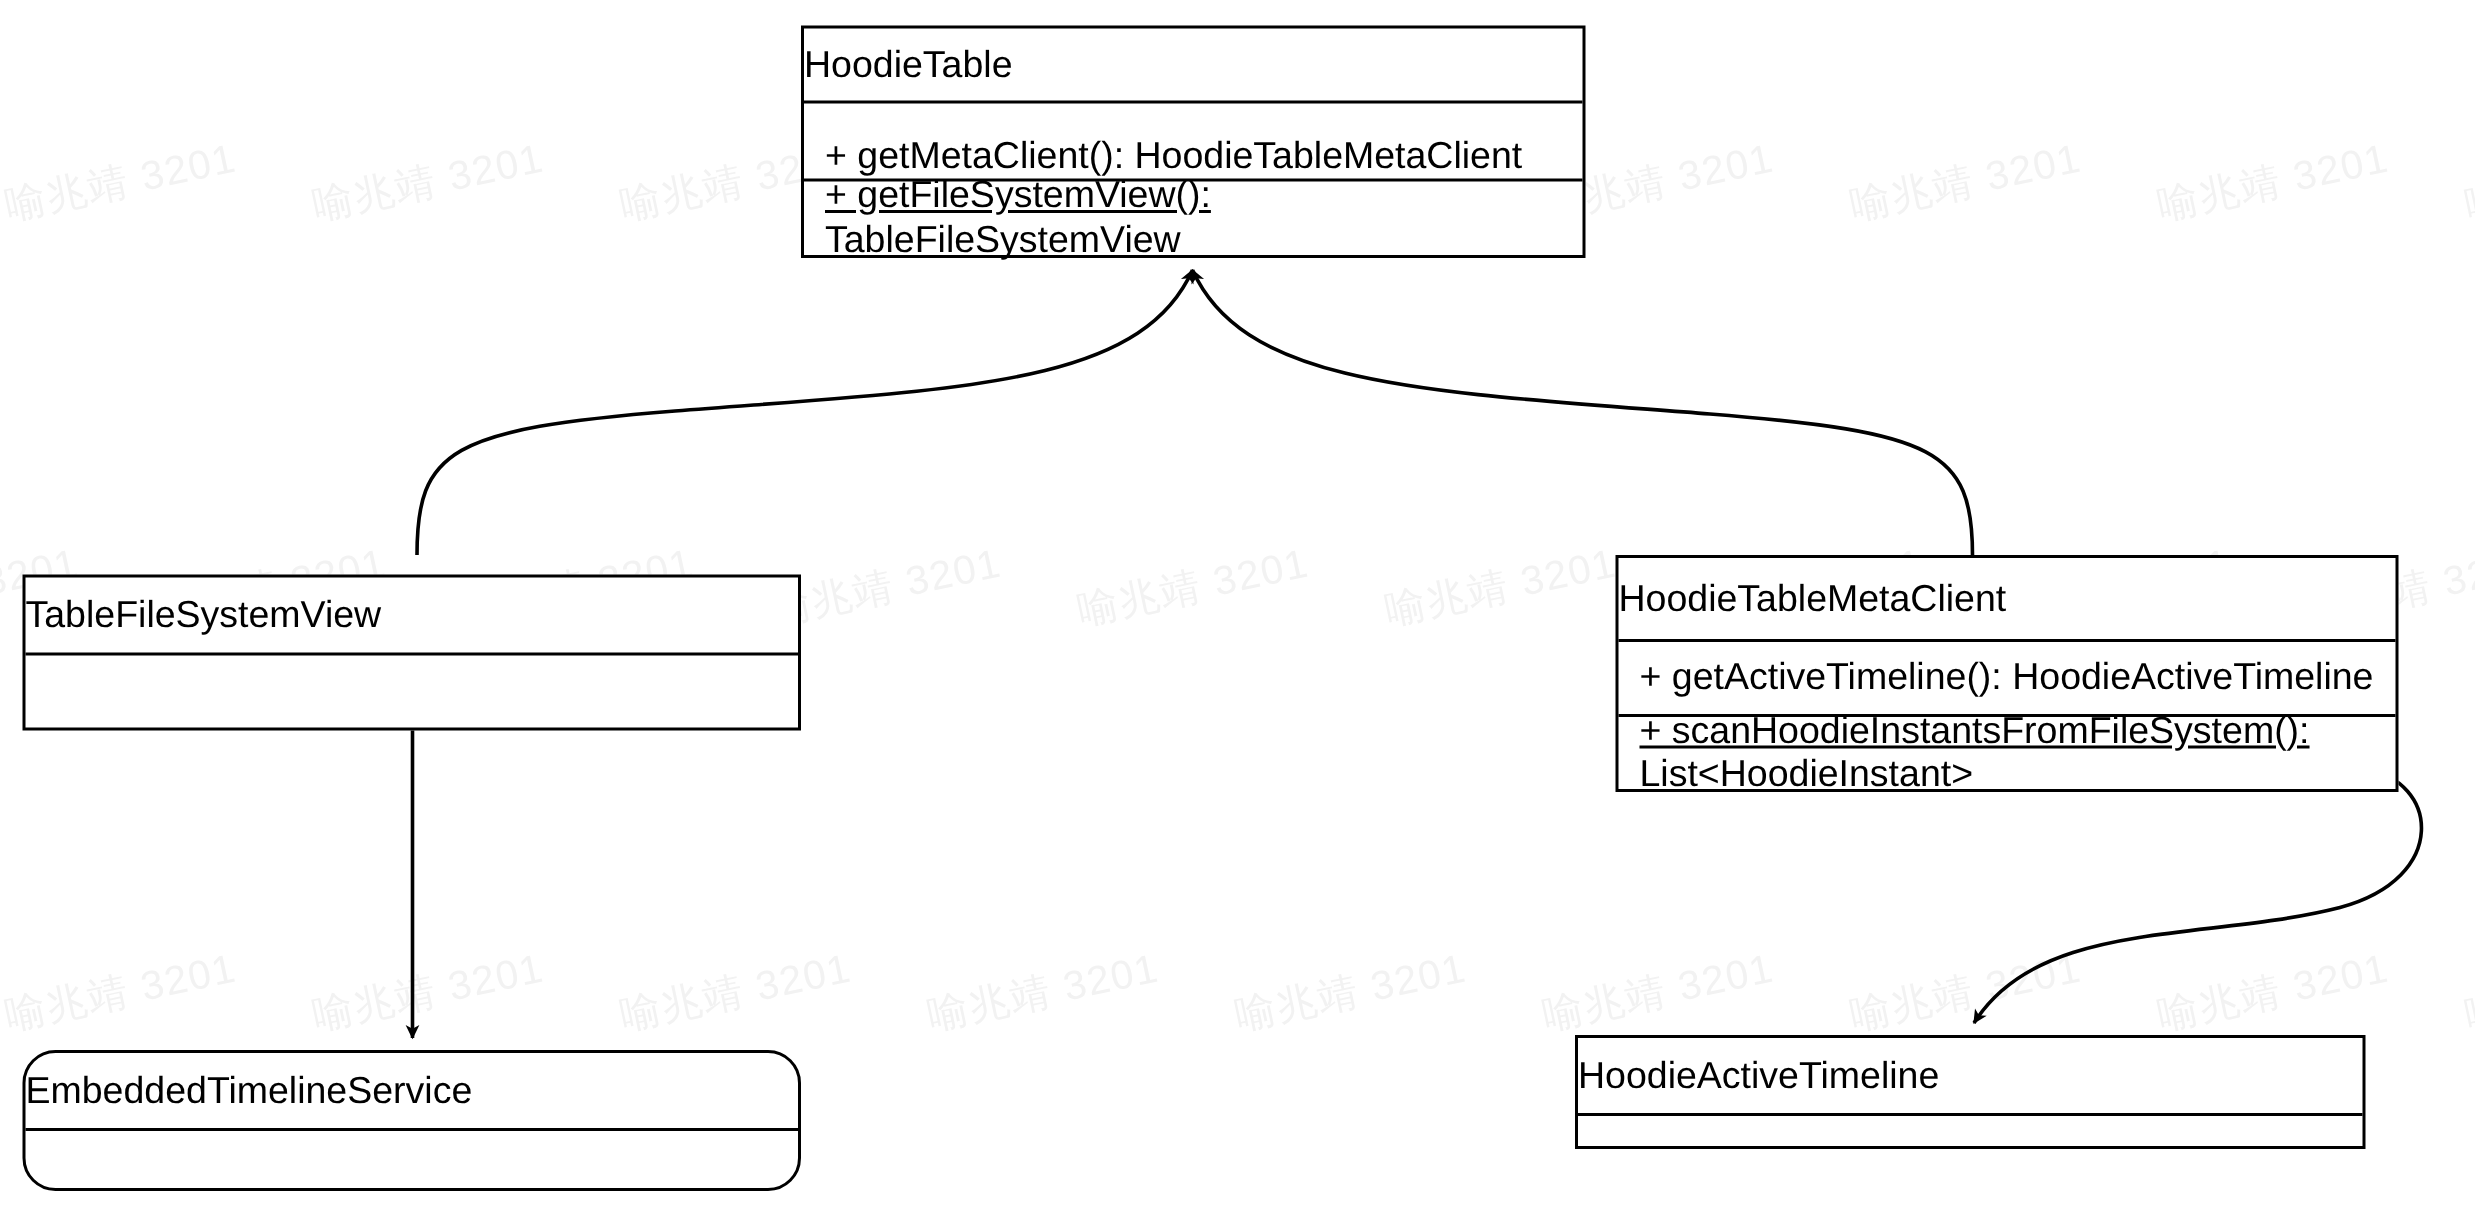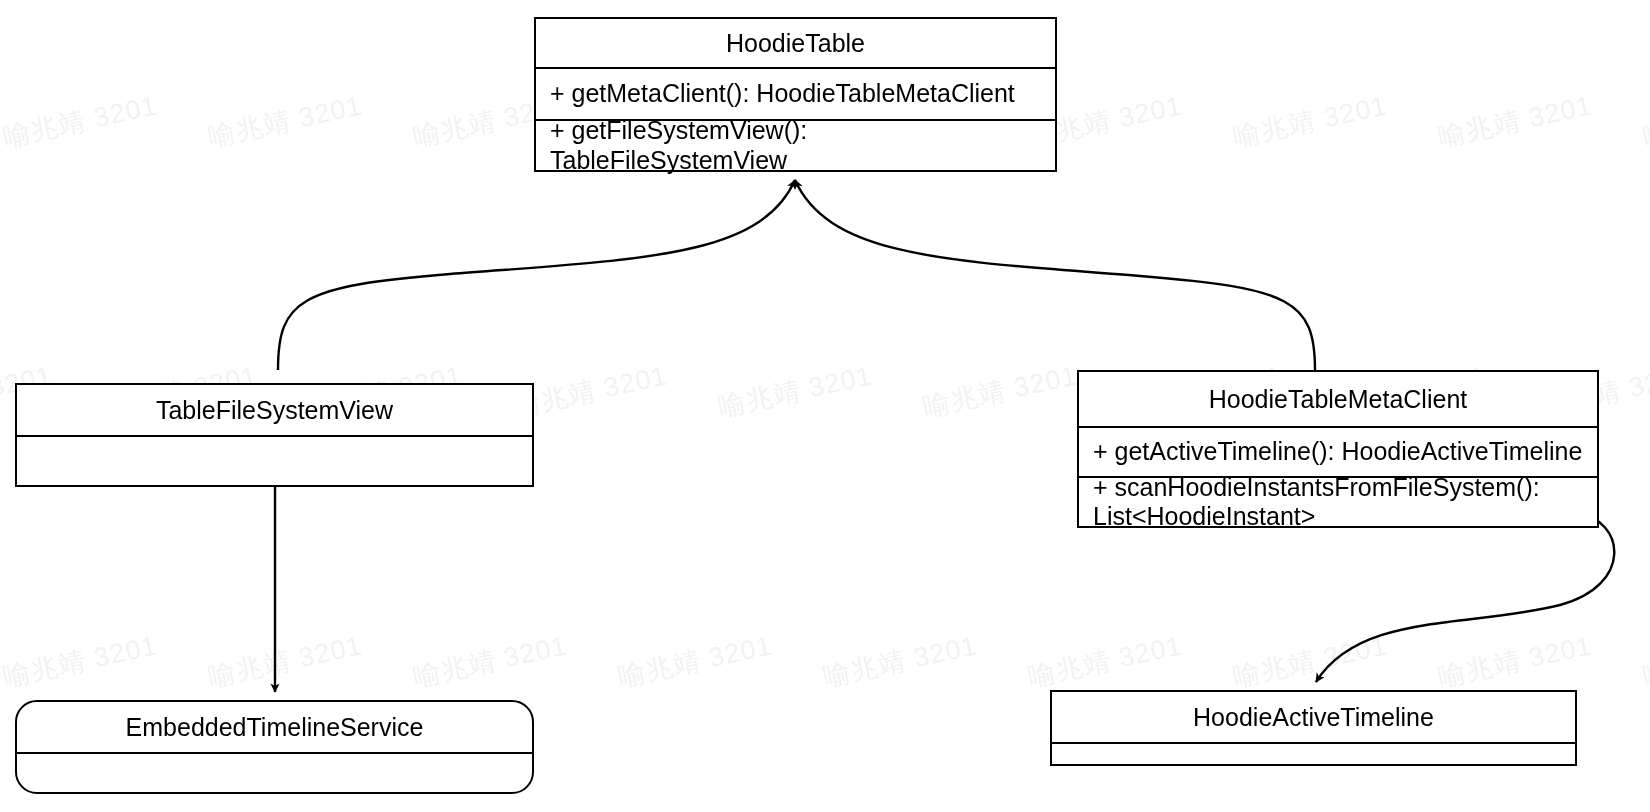--- a/index.html
+++ b/index.html
@@ -56,21 +56,20 @@
     border: 2px solid #000000;
     background: #ffffff;
     z-index: 2;
   }
   .uml-compartment {
     box-sizing: border-box;
     display: flex;
     align-items: center;
   }
   .uml-name-compartment {
-    justify-content: center;
     border-bottom: 2px solid #6d28d9;
   }
   .uml-name-text {
     font-size: 25px;
     color: #000000;
     text-align: center;
     line-height: 1.15;
   }
   .uml-members-compartment {
     flex-direction: column;
@@ -78,20 +77,21 @@
     justify-content: center;
   }
   .uml-member-row {
     box-sizing: border-box;
     display: flex;
     align-items: center;
     padding: 0 14px;
   }
   .uml-member-row + .uml-member-row {
     border-top: 2px solid #701a75;
+    text-decoration: underline;
   }
   .uml-member-text {
     font-size: 25px;
     color: #000000;
     line-height: 1.18;
     text-align: left;
     white-space: pre-line;
   }
   .uml-empty-compartment {
     width: 100%;
@@ -145,21 +145,21 @@
         <path d="M 1577 513 C 1625 520 1634 585 1560 605 C 1470 628 1360 612 1316 682" stroke="#000000" marker-end="url(#uml-arrow)"></path>
       </g>
   </svg>
 
   <div id="classes">
       <div class="uml-class" style="left: 534px; top: 17px; width: 523px; height: 155px; border-color: rgb(0, 0, 0);">
         <div class="uml-compartment uml-name-compartment" style="height: 50px; border-bottom-color: rgb(0, 0, 0);">
           <div class="uml-name-text" style="color: rgb(0, 0, 0);">HoodieTable</div>
         </div>
         <div class="uml-compartment uml-members-compartment" style="height: 101px;">
-          <div class="uml-member-row" style="height: 52px; border-top-color: rgb(0, 0, 0);">
+          <div class="uml-member-row" style="height: 52px; border-top-color: rgb(0, 0, 0); align-items: flex-end;">
             <div class="uml-member-text" style="color: rgb(0, 0, 0);">+ getMetaClient(): HoodieTableMetaClient</div>
           </div>
           <div class="uml-member-row" style="height: 51px; border-top-color: rgb(0, 0, 0);">
             <div class="uml-member-text" style="color: rgb(0, 0, 0);">+ getFileSystemView(): TableFileSystemView</div>
           </div>
         </div>
       </div>
       <div class="uml-class" style="left: 15px; top: 383px; width: 519px; height: 104px; border-color: rgb(0, 0, 0);">
         <div class="uml-compartment uml-name-compartment" style="height: 52px; border-bottom-color: rgb(0, 0, 0);">
           <div class="uml-name-text" style="color: rgb(0, 0, 0);">TableFileSystemView</div>

